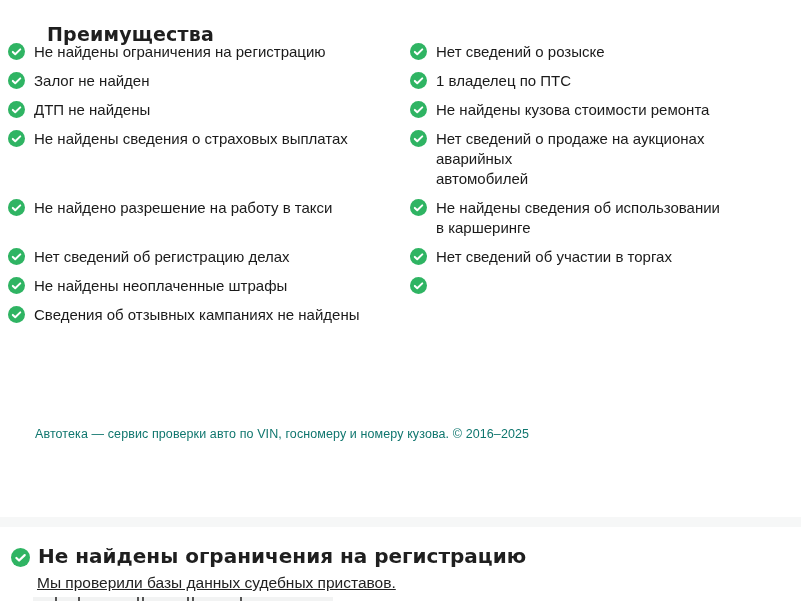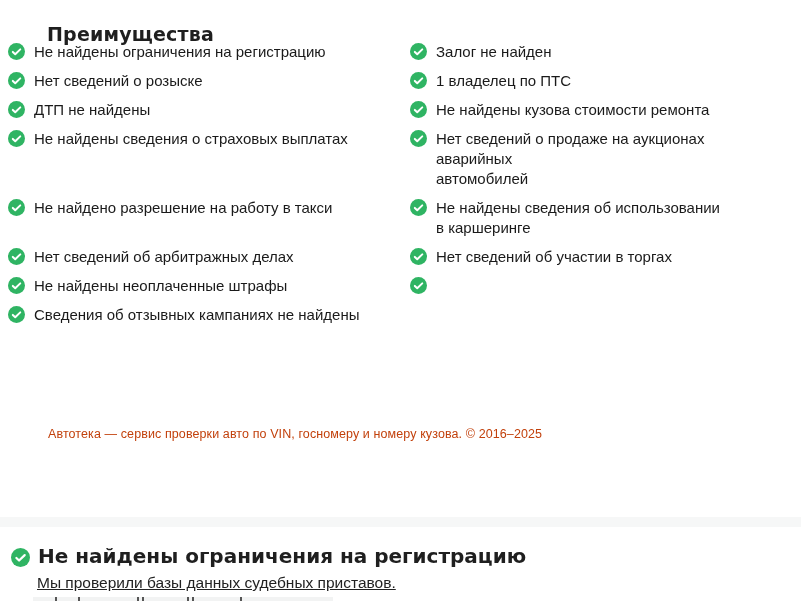--- a/index.html
+++ b/index.html
@@ -17,22 +17,22 @@
     display:grid;grid-template-columns:402px 380px;row-gap:9px;
   }
   .adv-cell{padding-left:8px;}
   .adv-item{display:flex;align-items:flex-start;gap:9px;}
   .adv-item .check{flex:0 0 17px;height:17px;margin-top:1px;}
   .adv-item .label{
     font-size:15px;line-height:20px;color:#1a1a1a;white-space:pre-line;
   }
 
   .footer-note{
-    position:absolute;left:48px;top:427px;
-    font-size:12.5px;color:#c2410c;letter-spacing:.1px;
+    position:absolute;left:35px;top:427px;
+    font-size:12.5px;color:#0f766e;letter-spacing:.1px;
   }
 
   .section-divider{
     position:absolute;left:0;top:517px;width:801px;height:10px;
     background:#f6f7f7;
   }
 
   .detail-check{position:absolute;left:11px;top:548px;width:19px;height:19px;}
   .detail-title{
     position:absolute;left:38px;top:544px;margin:0;
@@ -68,30 +68,30 @@
             </svg></span>
           <span class="label">Не найдены ограничения на регистрацию</span>
         </div>
       </div>
       <div class="adv-cell">
         <div class="adv-item">
           <span class="check"><svg viewBox="0 0 24 24" width="17" height="17" aria-hidden="true">
               <circle cx="12" cy="12" r="12" fill="#2fb463"></circle>
               <path d="M6.8 12.6l3.4 3.2L17.3 9" fill="none" stroke="#ffffff" stroke-width="2.8" stroke-linecap="round" stroke-linejoin="round"></path>
             </svg></span>
+          <span class="label">Нет сведений о розыске</span>
+        </div>
+      </div>
+      <div class="adv-cell">
+        <div class="adv-item">
+          <span class="check"><svg viewBox="0 0 24 24" width="17" height="17" aria-hidden="true">
+              <circle cx="12" cy="12" r="12" fill="#2fb463"></circle>
+              <path d="M6.8 12.6l3.4 3.2L17.3 9" fill="none" stroke="#ffffff" stroke-width="2.8" stroke-linecap="round" stroke-linejoin="round"></path>
+            </svg></span>
           <span class="label">Залог не найден</span>
-        </div>
-      </div>
-      <div class="adv-cell">
-        <div class="adv-item">
-          <span class="check"><svg viewBox="0 0 24 24" width="17" height="17" aria-hidden="true">
-              <circle cx="12" cy="12" r="12" fill="#2fb463"></circle>
-              <path d="M6.8 12.6l3.4 3.2L17.3 9" fill="none" stroke="#ffffff" stroke-width="2.8" stroke-linecap="round" stroke-linejoin="round"></path>
-            </svg></span>
-          <span class="label">Нет сведений о розыске</span>
         </div>
       </div>
       <div class="adv-cell">
         <div class="adv-item">
           <span class="check"><svg viewBox="0 0 24 24" width="17" height="17" aria-hidden="true">
               <circle cx="12" cy="12" r="12" fill="#2fb463"></circle>
               <path d="M6.8 12.6l3.4 3.2L17.3 9" fill="none" stroke="#ffffff" stroke-width="2.8" stroke-linecap="round" stroke-linejoin="round"></path>
             </svg></span>
           <span class="label">1 владелец по ПТС</span>
         </div>
@@ -151,21 +151,21 @@
           <span class="label">Не найдены сведения об использовании
 в каршеринге</span>
         </div>
       </div>
       <div class="adv-cell">
         <div class="adv-item">
           <span class="check"><svg viewBox="0 0 24 24" width="17" height="17" aria-hidden="true">
               <circle cx="12" cy="12" r="12" fill="#2fb463"></circle>
               <path d="M6.8 12.6l3.4 3.2L17.3 9" fill="none" stroke="#ffffff" stroke-width="2.8" stroke-linecap="round" stroke-linejoin="round"></path>
             </svg></span>
-          <span class="label">Нет сведений об арбитражных делах</span>
+          <span class="label">Нет сведений об регистрацию делах</span>
         </div>
       </div>
       <div class="adv-cell">
         <div class="adv-item">
           <span class="check"><svg viewBox="0 0 24 24" width="17" height="17" aria-hidden="true">
               <circle cx="12" cy="12" r="12" fill="#2fb463"></circle>
               <path d="M6.8 12.6l3.4 3.2L17.3 9" fill="none" stroke="#ffffff" stroke-width="2.8" stroke-linecap="round" stroke-linejoin="round"></path>
             </svg></span>
           <span class="label">Нет сведений об участии в торгах</span>
         </div>

